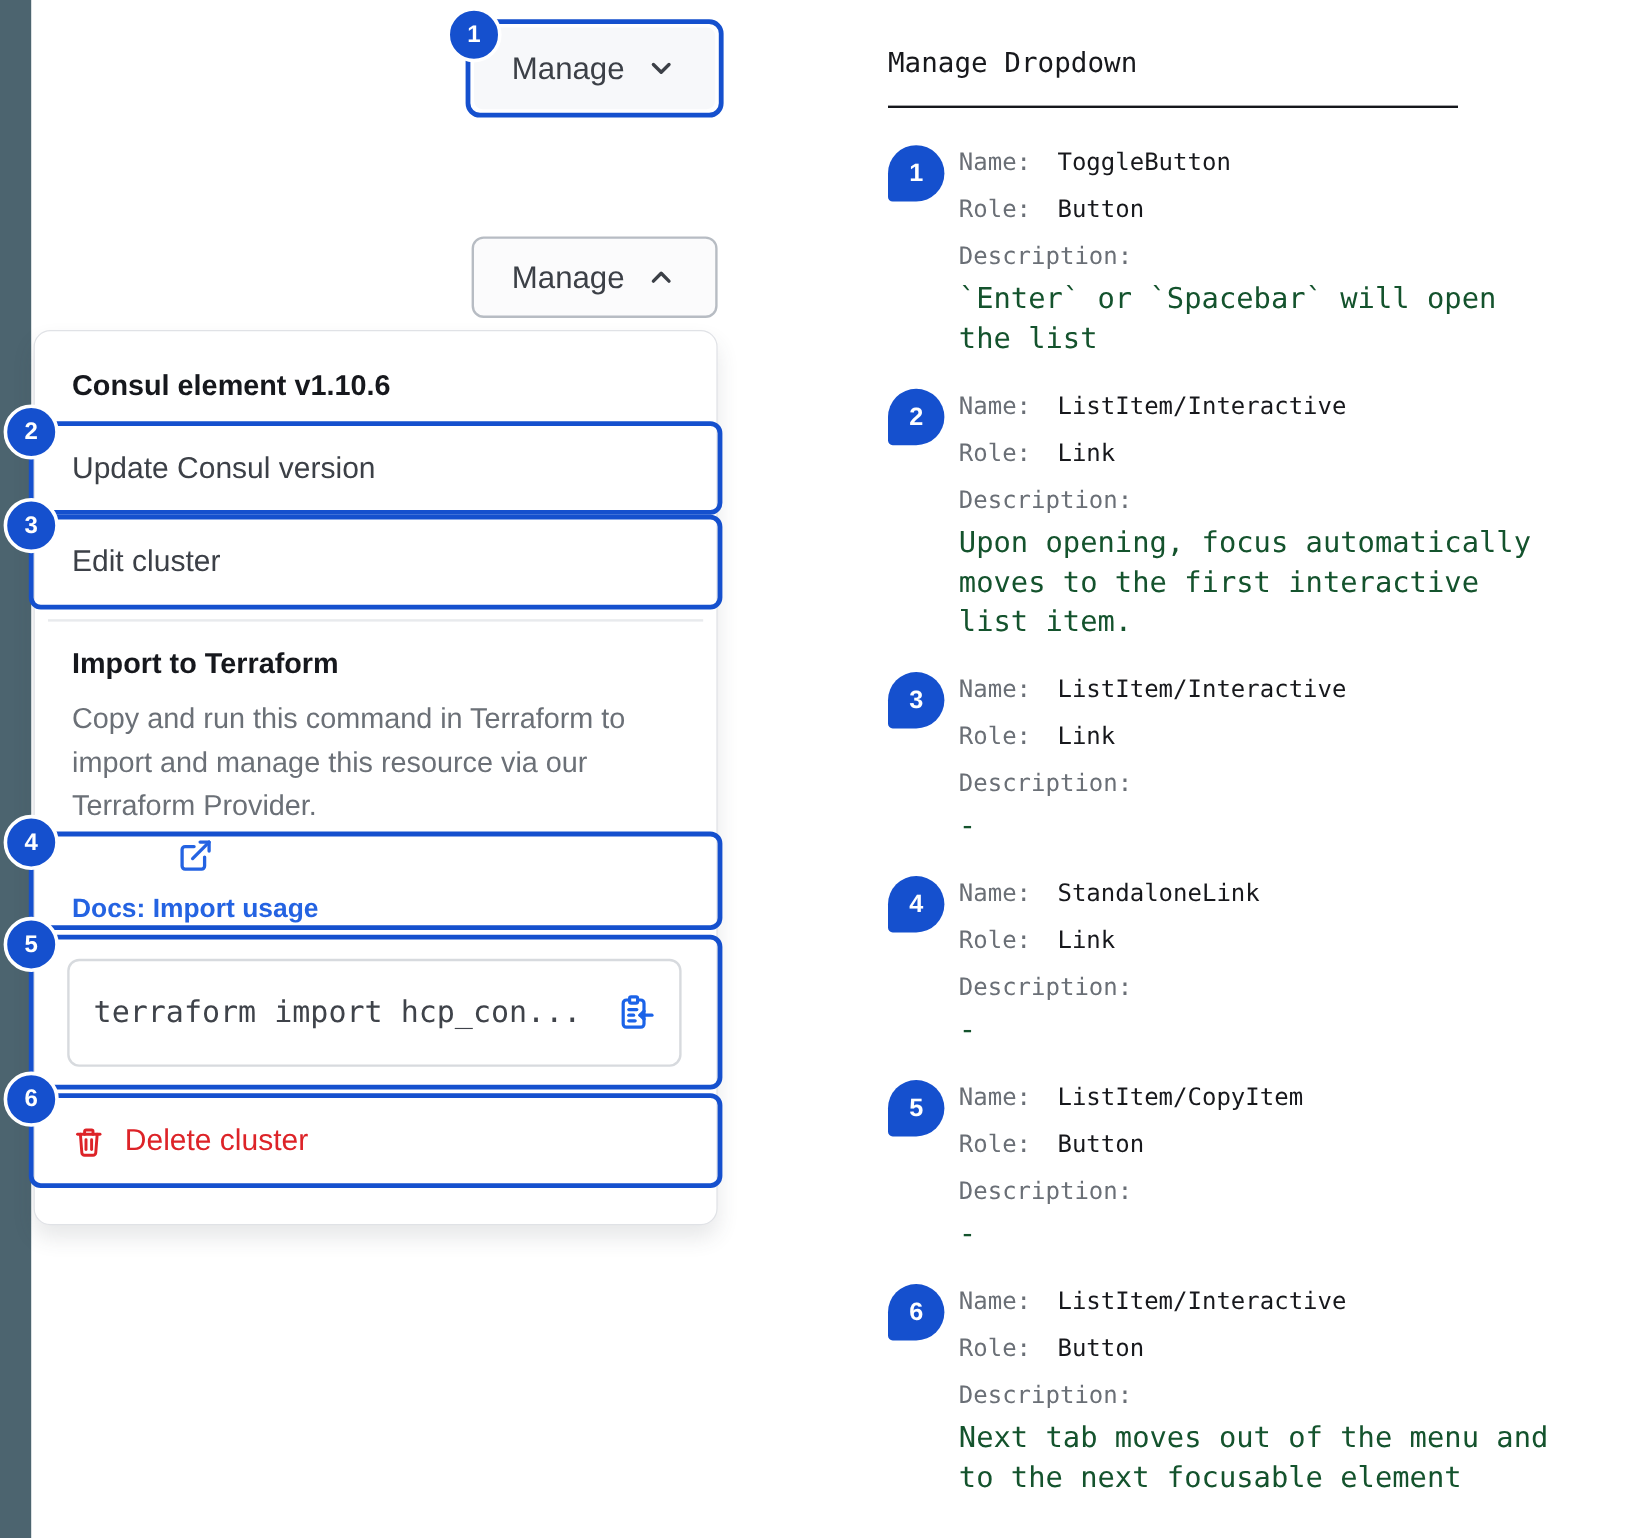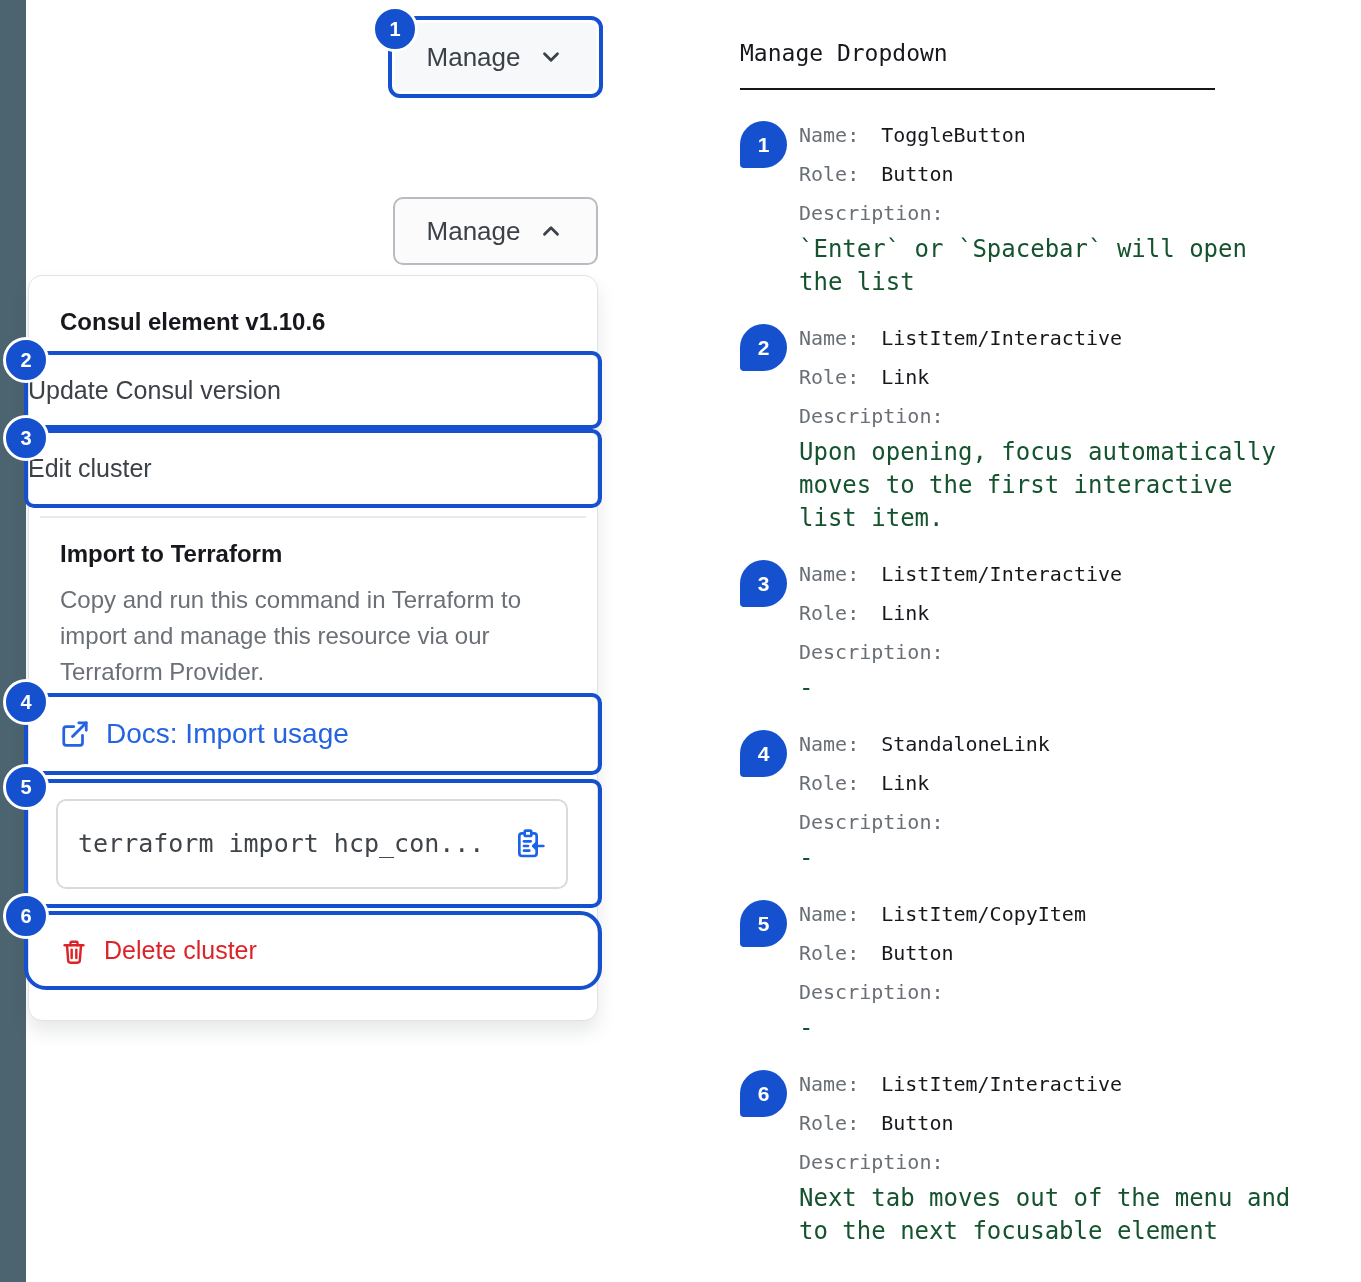--- a/index.html
+++ b/index.html
@@ -61,25 +61,25 @@
 
   .focus-box{
     position:absolute;left:24px;width:578px;border:4px solid #1550ce;border-radius:10px;
     box-sizing:border-box;background:transparent;z-index:4;
     display:flex;align-items:center;
   }
   .fb-2{top:351px;height:78px;}
   .fb-3{top:429px;height:79px;}
   .fb-4{top:693px;height:82px;}
   .fb-5{top:779px;height:129px;}
-  .fb-6{top:911px;height:79px;border-radius:22px;}
-  .menu-item-label{font-size:25px;color:#3c4047;cursor:pointer;}
+  .fb-6{top:911px;height:79px;}
+  .menu-item-label{font-size:25px;color:#3c4047;padding-left:32px;cursor:pointer;}
   .docs-link{
     display:flex;align-items:center;gap:16px;padding-left:32px;
-    color:#2463e2;font-size:28px;font-weight:400;cursor:pointer;
+    color:#2463e2;font-size:22px;font-weight:700;cursor:pointer;flex-direction:column;
   }
   .delete-item{
     display:flex;align-items:center;gap:16px;padding-left:32px;
     color:#dd2328;font-size:25px;font-weight:500;cursor:pointer;
   }
   .code-box{
     margin-left:28px;width:512px;height:90px;border:2px solid #d7dade;border-radius:10px;
     box-sizing:border-box;background:#ffffff;display:flex;align-items:center;
     padding:0 20px;gap:10px;
   }

